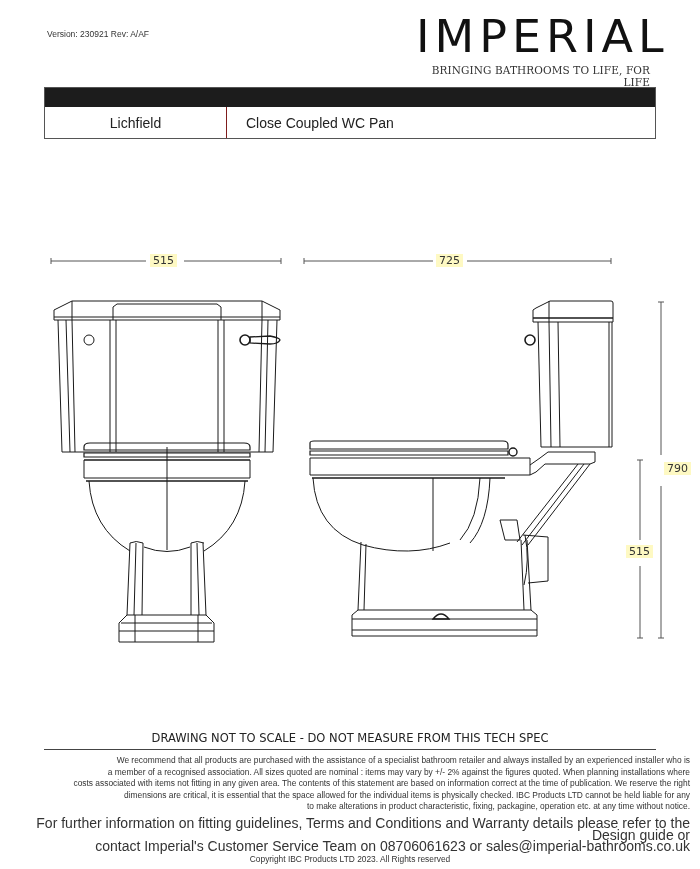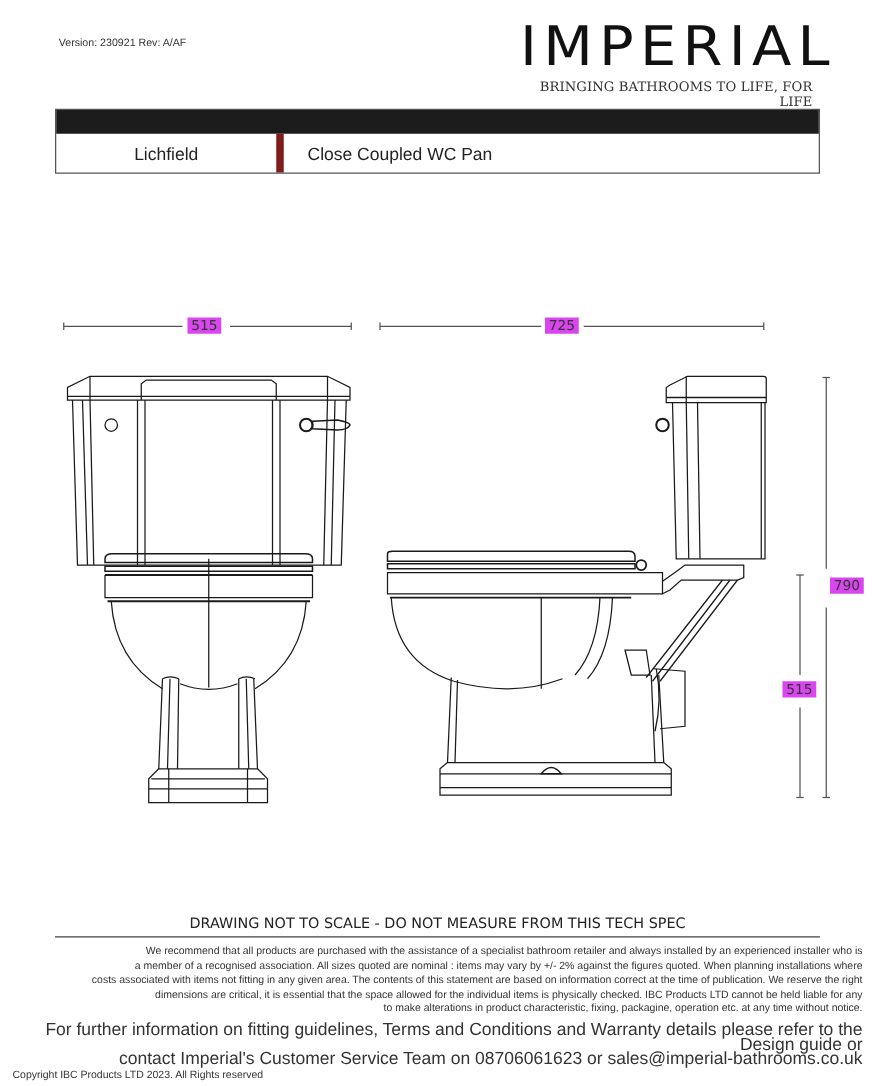--- a/index.html
+++ b/index.html
@@ -9,33 +9,33 @@
     .version { position: absolute; left: 47px; top: 29px; font-size: 8.5px; color: #333; }
 
     .logo { position: absolute; left: 416px; top: 12px; width: 240px; text-align: center; }
     .logo-word { font-family: "DejaVu Sans", sans-serif; font-weight: 200; font-size: 46px; letter-spacing: 5px; line-height: 50px; color: #111; transform: scaleY(0.95); -webkit-text-stroke: 0; font-weight: normal; }
     .logo-tag { font-family: "DejaVu Serif", serif; font-size: 10.5px; color: #333; margin-top: 2px; letter-spacing: 0.1px; text-align: right; padding-right: 6px; }
 
     .title-table { position: absolute; left: 44px; top: 87px; width: 612px; border: 1px solid #555; }
     .title-bar { height: 19px; background: #1c1c1c; }
     .title-row { display: flex; height: 31px; }
     .title-cell { display: flex; align-items: center; font-size: 14px; color: #222; }
-    .title-cell.name { width: 182px; justify-content: center; border-right: 6px solid #7f1d1d; }
+    .title-cell.name { width: 182px; justify-content: center; border-right: 1px solid #7f1d1d; }
     .title-cell.type { padding-left: 19px; flex: 1; }
 
     .drawing { position: absolute; left: 0; top: 240px; width: 700px; height: 420px; }
-    .dim-label { position: absolute; font-family: "DejaVu Sans", sans-serif; font-size: 11px; color: #333; background: #d946ef; padding: 0 3px; }
+    .dim-label { position: absolute; font-family: "DejaVu Sans", sans-serif; font-size: 11px; color: #333; background: #fef9c3; padding: 0 3px; }
 
     .notice { position: absolute; left: 44px; top: 731px; width: 612px; text-align: center; font-family: "DejaVu Sans", sans-serif; font-size: 11.5px; color: #222; border-bottom: 1px solid #444; padding-bottom: 4px; }
 
     .disclaimer { position: absolute; left: 10px; top: 755px; width: 680px; text-align: right; font-size: 8.4px; line-height: 11.5px; color: #333; }
     .disclaimer div { white-space: nowrap; }
 
     .info { position: absolute; left: 10px; top: 818px; width: 680px; text-align: right; font-size: 14px; line-height: 11.5px; color: #333; }
-    .copyright { position: absolute; left: 10px; top: 854px; width: 680px; text-align: left; font-size: 8.4px; color: #333; }
+    .copyright { position: absolute; left: 10px; top: 854px; width: 680px; text-align: center; font-size: 8.4px; color: #333; }
   </style>
 </head>
 <body>
 
 <div class="version">Version: 230921 Rev: A/AF</div>
 
 <div class="logo">
   <div class="logo-word">IMPERIAL</div>
   <div class="logo-tag">BRINGING BATHROOMS TO LIFE, FOR LIFE</div>
 </div>

